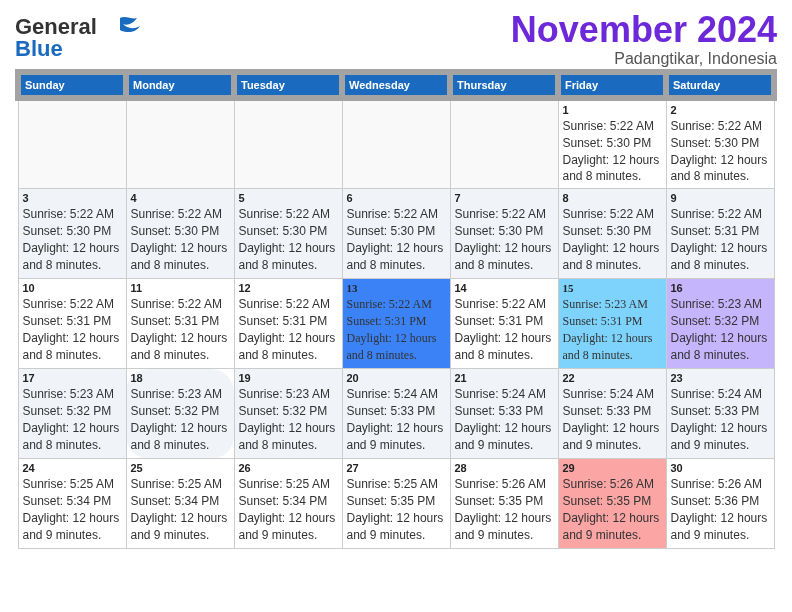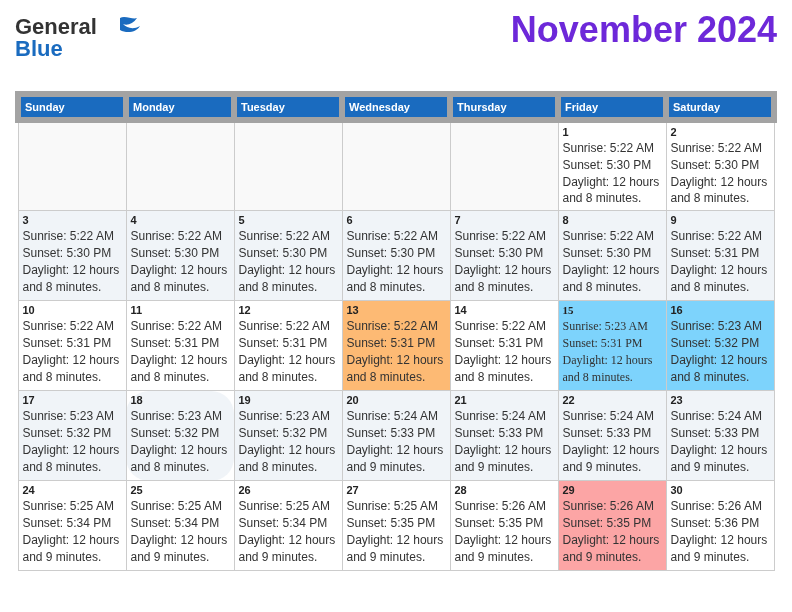--- a/index.html
+++ b/index.html
@@ -11,21 +11,21 @@
       overflow: hidden;
     }
     .container {
       width: 792px;
       padding: 10px 15px 5px 15px;
     }
     .header {
       display: flex;
       align-items: flex-start;
       justify-content: space-between;
-      margin-bottom: 22px;
+      margin-bottom: 0;
     }
     .logo {
       display: flex;
       align-items: center;
     }
     .title-section {
       text-align: right;
     }
     .month-title {
       font-size: 36px;
@@ -98,20 +98,21 @@
         <svg width="130" height="55" viewBox="0 0 130 55">
           <text x="0" y="24" font-size="22" font-weight="bold" fill="#333" font-family="Arial">General</text>
           <text x="0" y="46" font-size="22" font-weight="bold" fill="#1a6bbf" font-family="Arial">Blue</text>
 
           <path d="M105 8 C110 5, 118 10, 122 8 C118 14, 112 16, 108 14 C112 18, 118 20, 125 16 C122 22, 112 24, 105 20 Z" fill="#1a6bbf"></path>
         </svg>
       </div>
     </div>
     <div class="title-section">
       <div class="month-title">November 2024</div>
+      <div class="location">Padangtikar, Indonesia</div>
     </div>
   </div>
 
   <table class="calendar">
     <thead>
       <tr>
       <th>Sunday</th>
           <th>Monday</th>
           <th>Tuesday</th>
           <th>Wednesday</th>
@@ -208,42 +209,42 @@
 Daylight: 12 hours
 and 8 minutes.</div>
           </td>
           <td style="background-color: rgb(255, 255, 255);">
             <span class="day-num">12</span>
             <div class="day-info" style="white-space: pre-line;">Sunrise: 5:22 AM
 Sunset: 5:31 PM
 Daylight: 12 hours
 and 8 minutes.</div>
           </td>
-          <td style="background-color: #fdba74;">
+          <td style="background-color: #3b82f6; font-family: Liberation Serif, serif;">
             <span class="day-num">13</span>
             <div class="day-info" style="white-space: pre-line;">Sunrise: 5:22 AM
 Sunset: 5:31 PM
 Daylight: 12 hours
 and 8 minutes.</div>
           </td>
           <td style="background-color: rgb(255, 255, 255);">
             <span class="day-num">14</span>
             <div class="day-info" style="white-space: pre-line;">Sunrise: 5:22 AM
 Sunset: 5:31 PM
 Daylight: 12 hours
 and 8 minutes.</div>
           </td>
           <td style="background-color: #7dd3fc; font-family: Liberation Serif, serif;">
             <span class="day-num">15</span>
             <div class="day-info" style="white-space: pre-line;">Sunrise: 5:23 AM
 Sunset: 5:31 PM
 Daylight: 12 hours
 and 8 minutes.</div>
           </td>
-          <td style="background-color: #7dd3fc;">
+          <td style="background-color: #c4b5fd;">
             <span class="day-num">16</span>
             <div class="day-info" style="white-space: pre-line;">Sunrise: 5:23 AM
 Sunset: 5:32 PM
 Daylight: 12 hours
 and 8 minutes.</div>
           </td>
         </tr>
         <tr class="row-4">
           <td style="background-color: rgb(240, 244, 248);">
             <span class="day-num">17</span>

